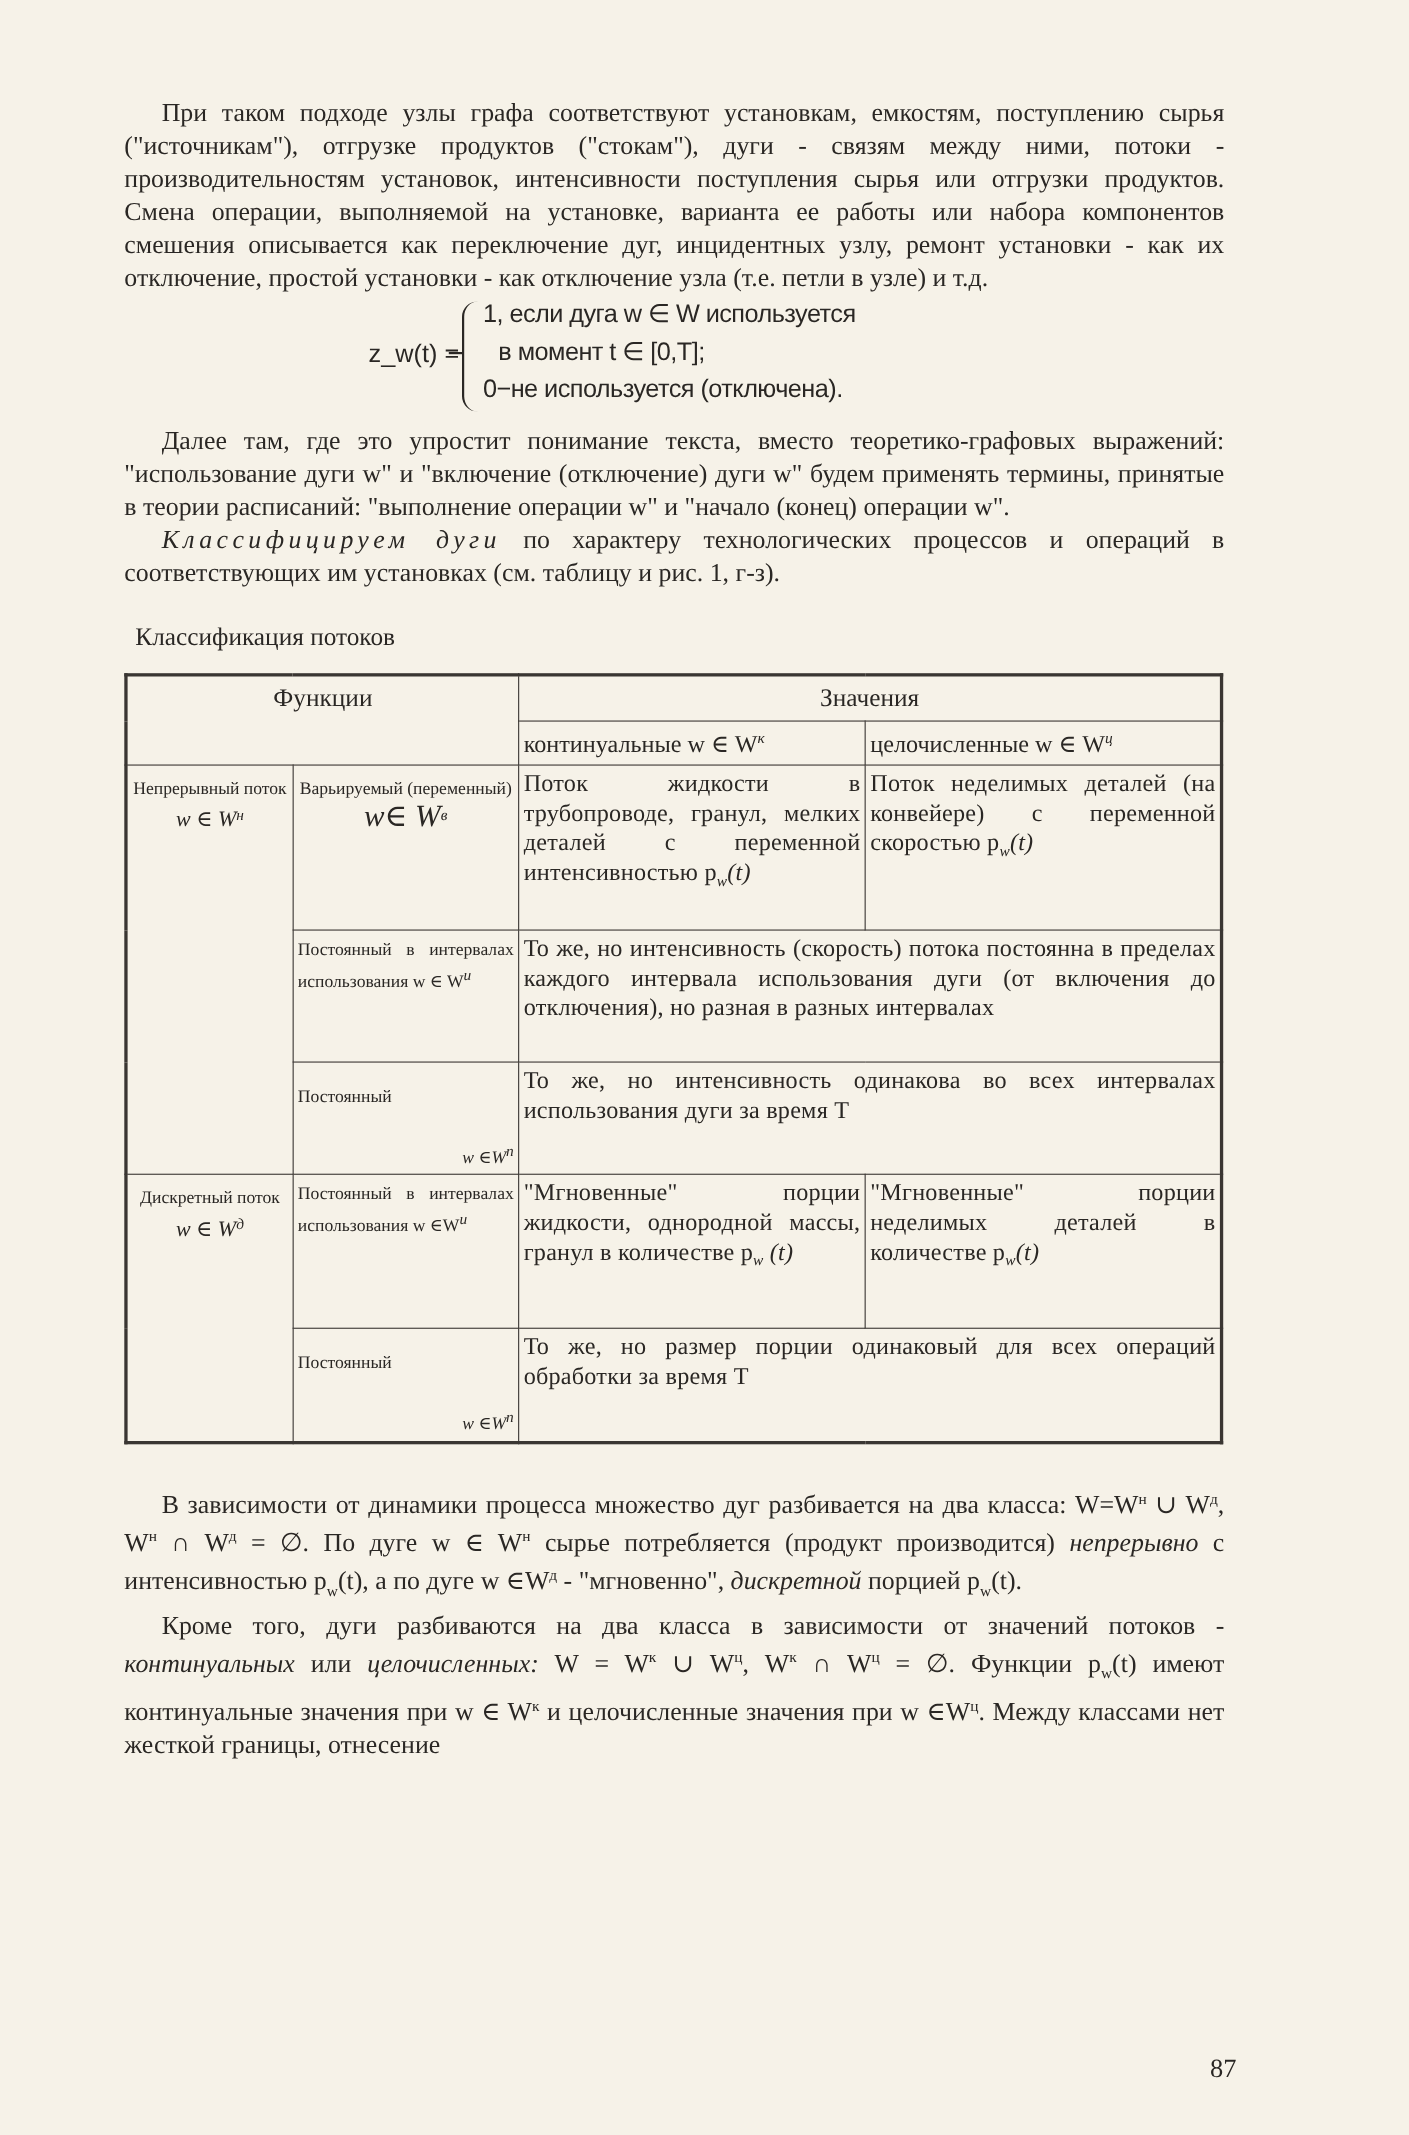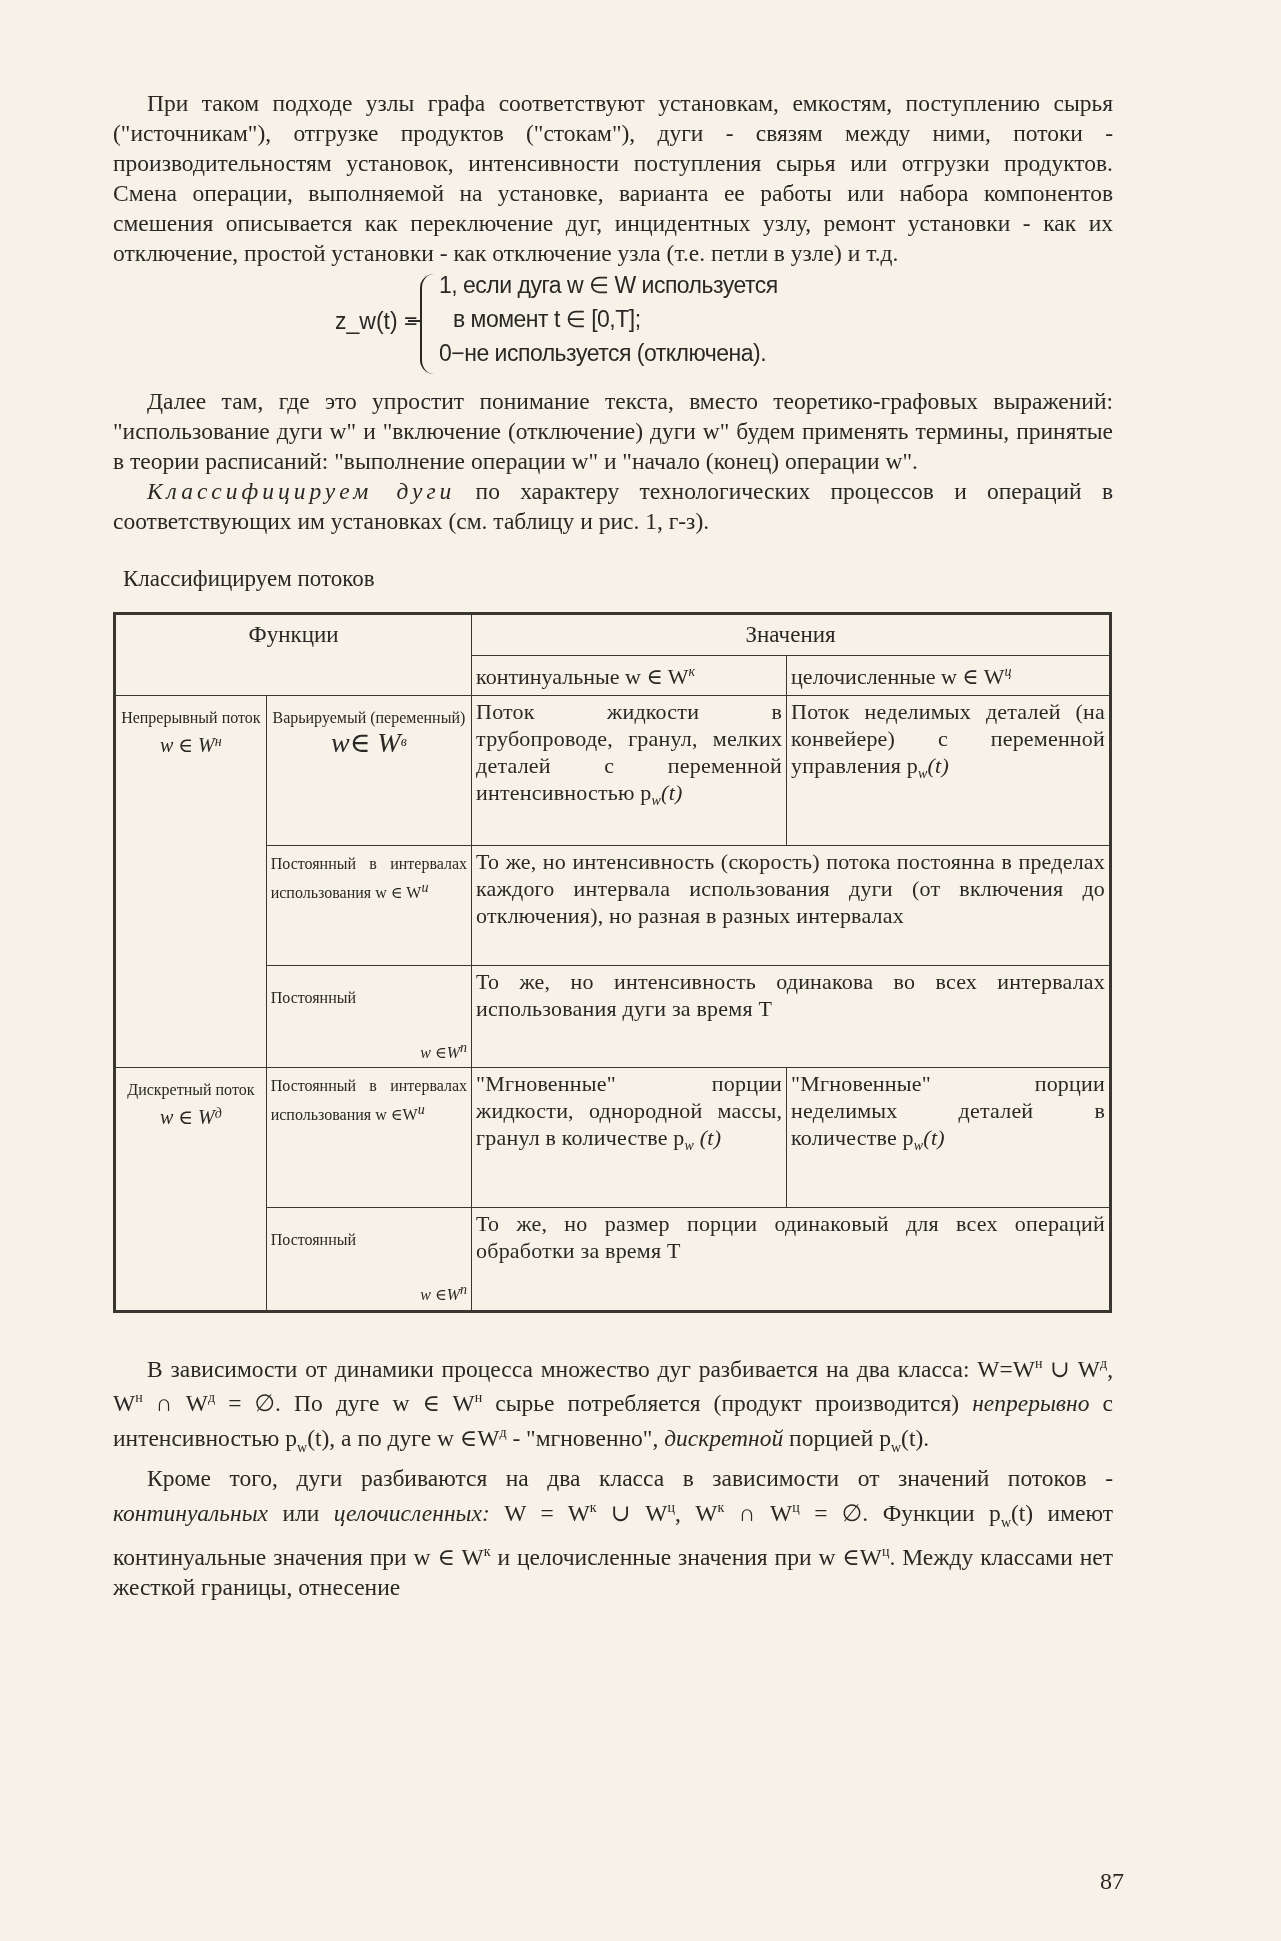--- a/index.html
+++ b/index.html
@@ -58,21 +58,21 @@
     <span class="lhs it">z_w(t) =</span>
     <span class="brace"></span>
     <span class="case c1">1, если дуга w ∈ W используется</span>
     <span class="case c2">в момент t ∈ [0,T];</span>
     <span class="case c3">0−не используется (отключена).</span>
   </div>
 
   <p>Далее там, где это упростит понимание текста, вместо теоретико-графовых выражений: "использование дуги w" и "включение (отключение) дуги w" будем применять термины, принятые в теории расписаний: "выполнение операции w" и "начало (конец) операции w".</p>
   <p><span class="spaced">Классифицируем дуги</span><span> по характеру технологических процессов и операций в соответствующих им установках (см. таблицу и рис. 1, г-з).</span></p>
 
-  <div class="section-title">Классифицируем потоков</div>
+  <div class="section-title">Классификация потоков</div>
 
   <table>
     <colgroup>
       <col style="width:152px">
         <col style="width:206px">
         <col style="width:316px">
         <col style="width:325px">
     </colgroup>
     <tbody>
         <tr style="height:42px">
@@ -86,21 +86,21 @@
     <tr style="height:150px">
       <td rowspan="3" class="small" style="vertical-align:top;padding-top:10px">
         <span>Непрерывный поток</span><br>
         <span class="it" style="font-size:20px">w ∈ W</span><span class="sub it">н</span>
       </td>
       <td class="small" style="vertical-align:top;padding-top:10px">
         <span>Варьируемый (переменный)</span><br>
         <span class="it" style="font-size:28px">w∈ W</span><span class="sub it">в</span>
       </td>
       <td class="body"><span>Поток жидкости в трубопроводе, гранул, мелких деталей с переменной интенсивностью p</span><span class="subdown it">w</span><span class="it">(t)</span></td>
-      <td class="body"><span>Поток неделимых деталей (на конвейере) с переменной управления p</span><span class="subdown it">w</span><span class="it">(t)</span></td>
+      <td class="body"><span>Поток неделимых деталей (на конвейере) с переменной скоростью p</span><span class="subdown it">w</span><span class="it">(t)</span></td>
     </tr>
     <tr style="height:120px">
       <td class="small left"><span>Постоянный в интервалах использования w ∈ W</span><span class="sub it">и</span></td>
       <td colspan="2" class="body">То же, но интенсивность (скорость) потока постоянна в пределах каждого интервала использования дуги (от включения до отключения), но разная в разных интервалах</td>
     </tr>
     <tr style="height:98px">
       <td class="small left" style="padding-top:20px"><span>Постоянный</span><span class="rt"><span class="it">w ∈W</span><span class="sub it">п</span></span></td>
       <td colspan="2" class="body">То же, но интенсивность одинакова во всех интервалах использования дуги за время T</td>
     </tr>
     <tr style="height:140px">

